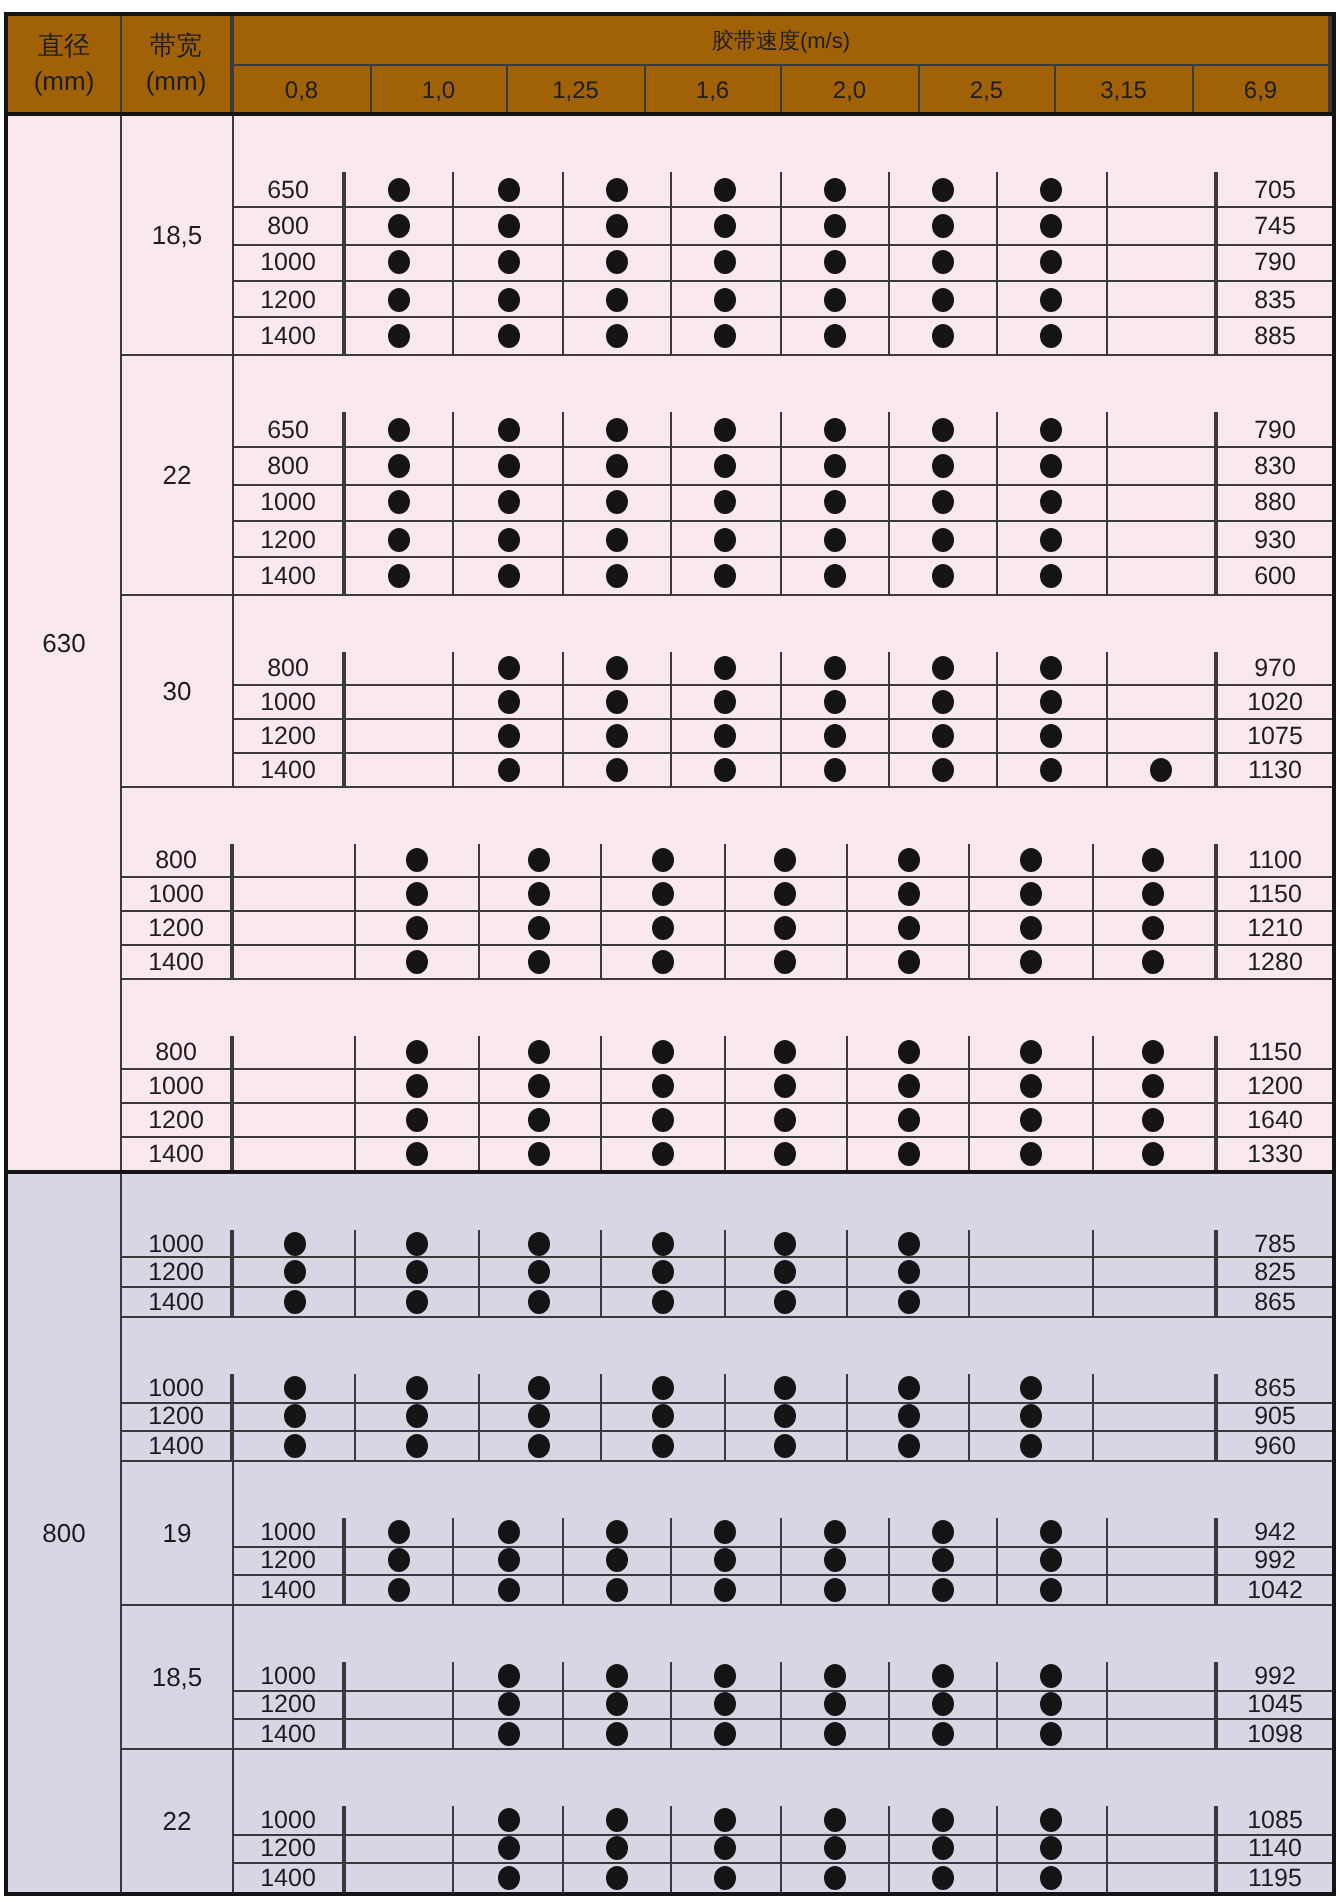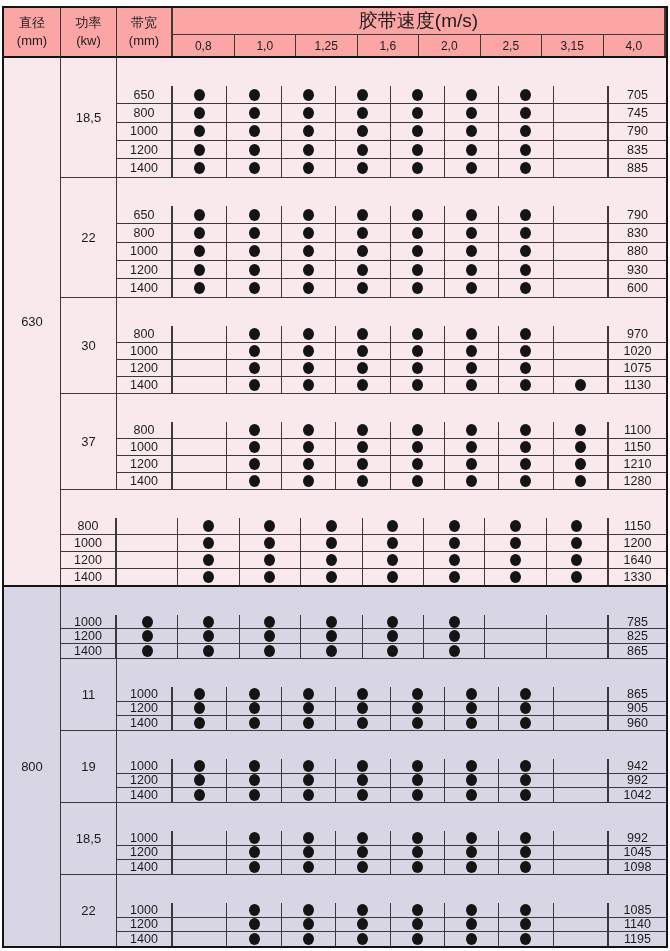--- a/index.html
+++ b/index.html
@@ -7,29 +7,29 @@
   .page {
     position: relative; width: 670px; height: 951px; background: #ffffff;
     font-family: "Liberation Sans", "DejaVu Sans", sans-serif; overflow: hidden;
     color:#1c1c1c;
   }
   .spec-table {
     position:absolute; left:2px; top:6px; width:666px; height:942px;
     border:2px solid #141414; display:flex; flex-direction:column; background:#fff;
   }
   
-  .thead { flex:0 0 50px; display:flex; background:#fca5a5; border-bottom:2px solid #141414; }
+  .thead { flex:0 0 50px; display:flex; background:#a16207; border-bottom:2px solid #141414; }
   .hcell {
     display:flex; flex-direction:column; justify-content:center; align-items:center;
     font-size:13px; line-height:1.4; border-right:1px solid #3a3a3a;
   }
   .hc1 { width:57px; } .hc2 { width:56px; }
   .hc3 { width:56px; border-right-width:2px; }
   .speed-block { flex:1 1 0; display:flex; flex-direction:column; border-right:2px solid #3a3a3a; }
-  .speed-title { flex:1.08 1 0; display:flex; align-items:center; justify-content:center; font-size:19px; border-bottom:1px solid #3a3a3a; }
+  .speed-title { flex:1.08 1 0; display:flex; align-items:center; justify-content:center; font-size:11px; border-bottom:1px solid #3a3a3a; }
   .speed-row { flex:1 1 0; display:flex; }
   .speed-cell { flex:1 1 0; display:flex; align-items:center; justify-content:center; font-size:12px; border-right:1px solid #3a3a3a; }
   .speed-cell:last-child { border-right:none; }
   .hmass { width:57px; border-right:none; }
   
   .tbody { flex:1 1 0; display:flex; flex-direction:column; min-height:0; }
   .section { display:flex; border-bottom:2px solid #141414; min-height:0; }
   .section:last-child { border-bottom:none; }
   .section.pink { background:#f9e9ed; }
   .section.purple { background:#d8d5e5; }
@@ -65,39 +65,35 @@
 <body>
 
 <div class="page">
   <div class="spec-table">
 
     <div class="thead">
       <div class="hcell hc1">
         <span>直径</span>
         <span>(mm)</span>
       </div>
-      <div class="hcell hc2">
-        <span>功率</span>
-        <span>(kw)</span>
-      </div>
       <div class="hcell hc3">
         <span>带宽</span>
         <span>(mm)</span>
       </div>
       <div class="speed-block">
         <div class="speed-title">胶带速度(m/s)</div>
         <div class="speed-row">
           <div class="speed-cell">0,8</div>
           <div class="speed-cell">1,0</div>
           <div class="speed-cell">1,25</div>
           <div class="speed-cell">1,6</div>
           <div class="speed-cell">2,0</div>
           <div class="speed-cell">2,5</div>
           <div class="speed-cell">3,15</div>
-          <div class="speed-cell">4,0</div>
+          <div class="speed-cell">6,9</div>
         </div>
       </div>
     </div>
 
     <div class="tbody" id="table-body">
         <div class="section pink" style="flex: 22 1 0px;">
           <div class="dcell">630</div>
           <div class="groups">
             <div class="group" style="flex: 5 1 0px;">
               <div class="pcell">18,5</div>
@@ -466,21 +462,20 @@
                     <div class="dot" style="background: rgb(20, 20, 20);"></div>
                   </div>
                   <div class="scell">
                     <div class="dot" style="background: rgb(20, 20, 20);"></div>
                   </div>
                   <div class="mcell">1130</div>
                 </div>
               </div>
             </div>
             <div class="group" style="flex: 4 1 0px;">
-              <div class="pcell">37</div>
               <div class="rows">
                 <div class="trow">
                   <div class="wcell">800</div>
                   <div class="scell"></div>
                   <div class="scell">
                     <div class="dot" style="background: rgb(20, 20, 20);"></div>
                   </div>
                   <div class="scell">
                     <div class="dot" style="background: rgb(20, 20, 20);"></div>
                   </div>
@@ -764,21 +759,20 @@
                   <div class="scell">
                     <div class="dot" style="background: rgb(20, 20, 20);"></div>
                   </div>
                   <div class="scell"></div>
                   <div class="scell"></div>
                   <div class="mcell">865</div>
                 </div>
               </div>
             </div>
             <div class="group" style="flex: 3 1 0px;">
-              <div class="pcell">11</div>
               <div class="rows">
                 <div class="trow">
                   <div class="wcell">1000</div>
                   <div class="scell">
                     <div class="dot" style="background: rgb(20, 20, 20);"></div>
                   </div>
                   <div class="scell">
                     <div class="dot" style="background: rgb(20, 20, 20);"></div>
                   </div>
                   <div class="scell">

